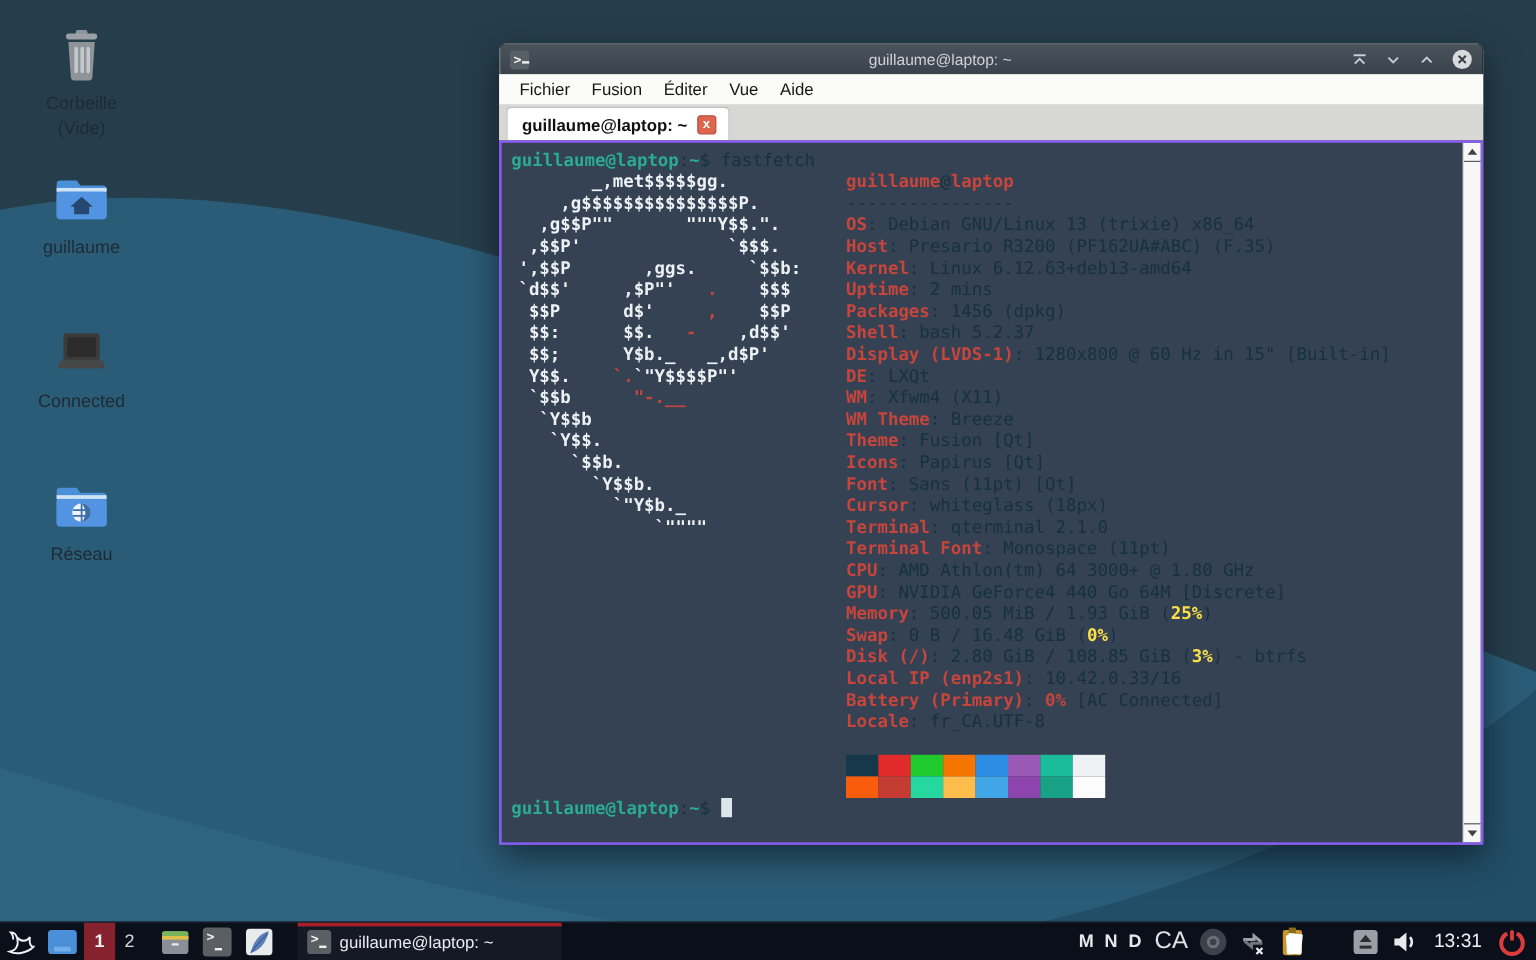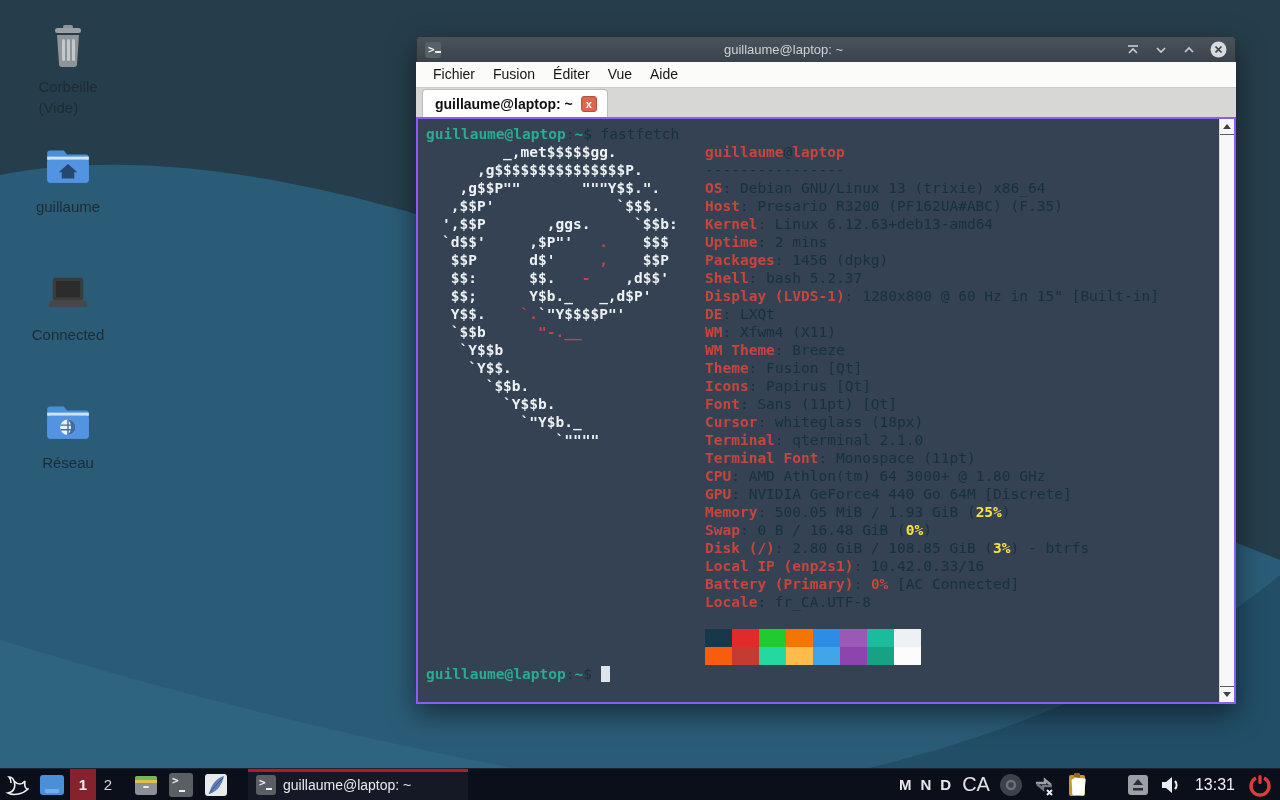--- a/index.html
+++ b/index.html
@@ -3,21 +3,21 @@
 <meta charset="utf-8">
 <style>
   * { margin:0; padding:0; box-sizing:border-box; }
   html,body { width:1280px; height:800px; overflow:hidden; font-family:"Liberation Sans",sans-serif; }
   #desktop { position:relative; width:1280px; height:800px; background:#2b5c77; overflow:hidden; }
   #wallpaper { position:absolute; inset:0; }
 
   
   .dicon { position:absolute; left:8px; width:120px; display:flex; flex-direction:column; align-items:center; cursor:default; }
   .dicon .glyph { width:52px; height:52px; display:flex; align-items:center; justify-content:center; }
-  .dicon .dlabel { margin-top:4px; font-size:15px; color:#1d2b34; text-align:left; line-height:21px; }
+  .dicon .dlabel { margin-top:4px; font-size:15px; color:#1d2b34; text-align:center; line-height:21px; }
 
   
   #window { position:absolute; left:416px; top:36px; width:820px; height:668px;
             border-radius:6px 6px 2px 2px; box-shadow:0 10px 28px rgba(0,0,0,.5);
             display:flex; flex-direction:column; background:#d8d8d6; }
   #titlebar { height:26px; background:linear-gradient(#4a535b,#3a434b); border-radius:5px 5px 0 0;
               border:1px solid #2b3238; border-bottom:none; display:flex; align-items:center; padding:0 8px; }
   #titlebar .wicon { width:16px; height:16px; background:#566066; border-radius:3px; display:flex; align-items:center; justify-content:center; }
   #titlebar .title { flex:1; text-align:center; font-size:13px; color:#ccd2d7; }
   .winctl { display:flex; align-items:center; gap:14px; }
@@ -31,21 +31,21 @@
          display:flex; align-items:center; gap:8px; padding:0 10px 0 12px; }
   #tab .tlabel { font-size:14px; font-weight:bold; color:#101010; white-space:nowrap; }
   #tab .tclose { width:16px; height:16px; border-radius:3px; background:#e0654f; border:1px solid #b4503e;
                  color:#ffffff; font-size:11px; line-height:14px; text-align:center; font-weight:bold; }
 
   #term-wrap { flex:1; border:2px solid #8b5cf6; position:relative; background:#344253; overflow:hidden;padding-left:17px; }
   #term { position:absolute; left:0; top:0; right:15px; bottom:0;
           font-family:"DejaVu Sans Mono",monospace; font-size:14.5px; line-height:18px;
           color:#16323f; white-space:pre; cursor:text; }
   #cmdline { position:absolute; left:8px; top:6px; }
-  #ascii-art { position:absolute; left:24px; top:24px; }
+  #ascii-art { position:absolute; left:14px; top:24px; }
   #info-col { position:absolute; left:287px; top:24px; }
   #swatches { position:absolute; left:287px; top:510px; }
   .swrow { display:flex; height:18px; }
   .sw { width:27px; height:18px; }
   #promptline { position:absolute; left:8px; top:546px; }
   .cursor { display:inline-block; width:9px; height:16px; background:#dde4ea; vertical-align:-3px; }
 
   .c-f { color:#16323f; }
   .c-r { color:#c8453c; font-weight:bold; }
   .c-w { color:#edf1f4; font-weight:bold; }

